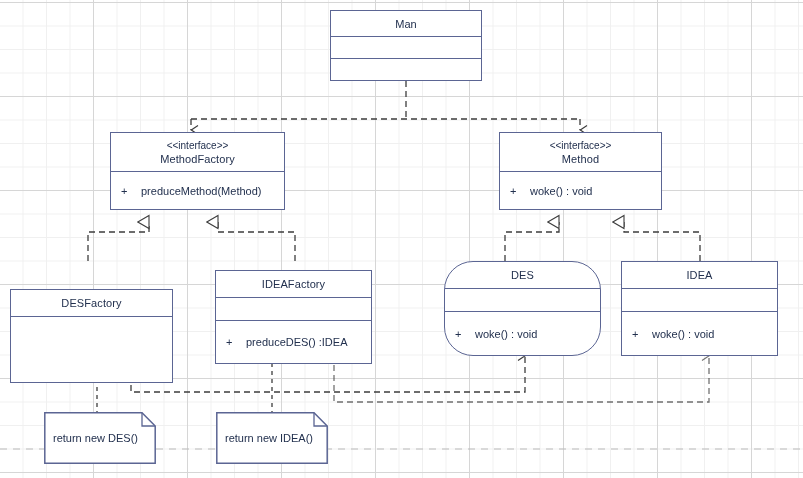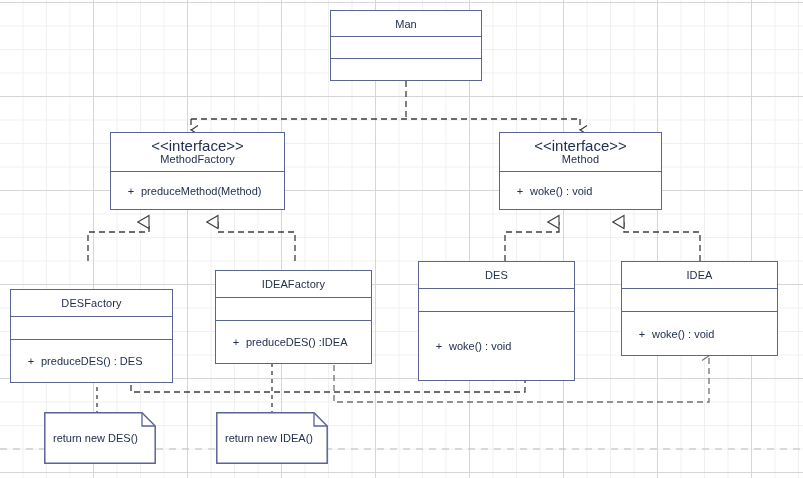--- a/index.html
+++ b/index.html
@@ -59,30 +59,29 @@
     padding-left: 10px;
   }
   .cls-name {
     font-size: 11px;
     color: #22304e;
     letter-spacing: 0.1px;
     line-height: 14px;
     white-space: nowrap;
   }
   .stereo {
-    font-size: 15px;
+    font-size: 10px;
     color: #22304e;
     line-height: 13px;
     white-space: nowrap;
   }
   .member {
     font-size: 11px;
     color: #22304e;
     white-space: nowrap;
-    text-align: center;
   }
   .member .vis {
     display: inline-block;
     width: 20px;
     color: #22304e;
   }
   .note-box {
     position: absolute;
     background: #ffffff;
     box-sizing: border-box;
@@ -194,40 +193,35 @@
         <span class="vis">+</span><span>woke() : void</span>
       </span>
     </div>
   </div>
 
   <div class="uml-box" style="left:10px; top:261px; width:163px; height:94px;margin-top:28px;">
     <div class="compartment c-title" style="height:26px;">
       <span class="cls-name">DESFactory</span>
     </div>
     <div class="compartment c-body" style="height:23px;"></div>
-    <div class="compartment c-body" style="flex:1;">
-      <span class="member">
-        <span class="vis">+</span><span>preduceDES() : DES</span>
-      </span>
-    </div>
   </div>
 
   <div class="uml-box" style="left:215px; top:270px; width:157px; height:94px;">
     <div class="compartment c-title" style="height:26px;">
       <span class="cls-name">IDEAFactory</span>
     </div>
     <div class="compartment c-body" style="height:23px;"></div>
     <div class="compartment c-body" style="flex:1;">
       <span class="member">
         <span class="vis">+</span><span>preduceDES() :IDEA</span>
       </span>
     </div>
   </div>
 
-  <div class="uml-box" style="left:418px; top:261px; width:157px; height:120px;">
+  <div class="uml-box" style="left:444px; top:261px; width:157px; height:95px;border-radius:29px;">
     <div class="compartment c-title" style="height:26px;">
       <span class="cls-name">DES</span>
     </div>
     <div class="compartment c-body" style="height:23px;"></div>
     <div class="compartment c-body" style="flex:1;">
       <span class="member">
         <span class="vis">+</span><span>woke() : void</span>
       </span>
     </div>
   </div>

